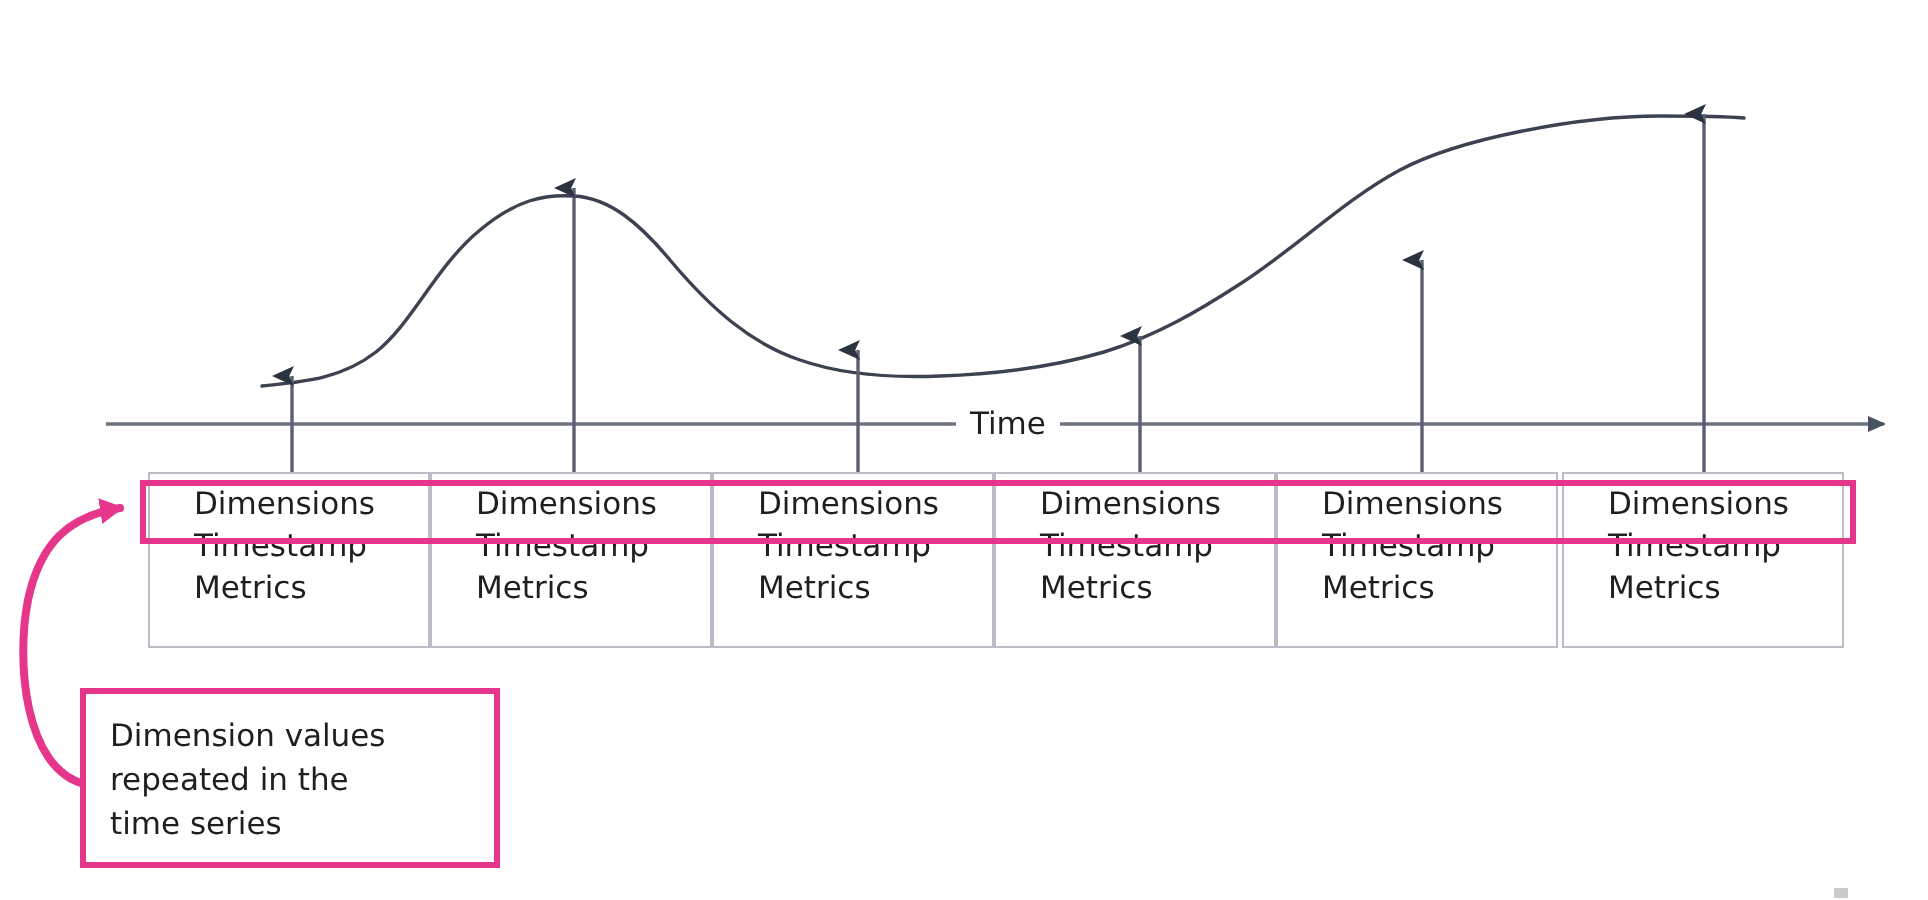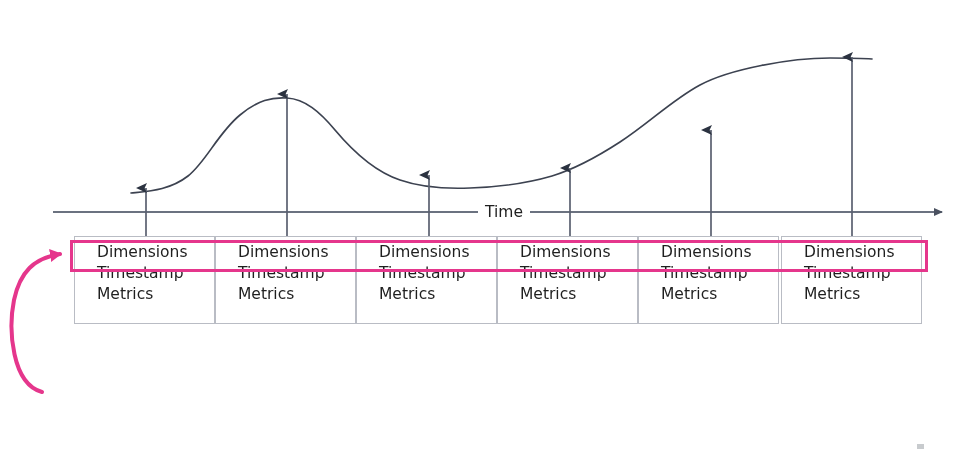--- a/index.html
+++ b/index.html
@@ -168,16 +168,21 @@
   </div>
 
   <div id="dimension-highlight-band" style="left:70px; top:240px; width:858px; height:32px;"></div>
 
   <svg class="layer" viewBox="0 0 964 450">
     <path d="M42,392
              C12,384 8,330 14,300
              C20,272 34,258 60,254" fill="none" stroke="#e5368c" stroke-width="4" stroke-linecap="round" marker-end="url(#callout-arrow)"></path>
   </svg>
 
+  <div id="callout-box" style="left:40px; top:344px; width:210px; height:90px;">
+    <div class="callout-line">Dimension values</div>
+    <div class="callout-line">repeated in the</div>
+    <div class="callout-line">time series</div>
+  </div>
 
   <div id="corner-mark"></div>
 
 </div>
 
 </body></html>

